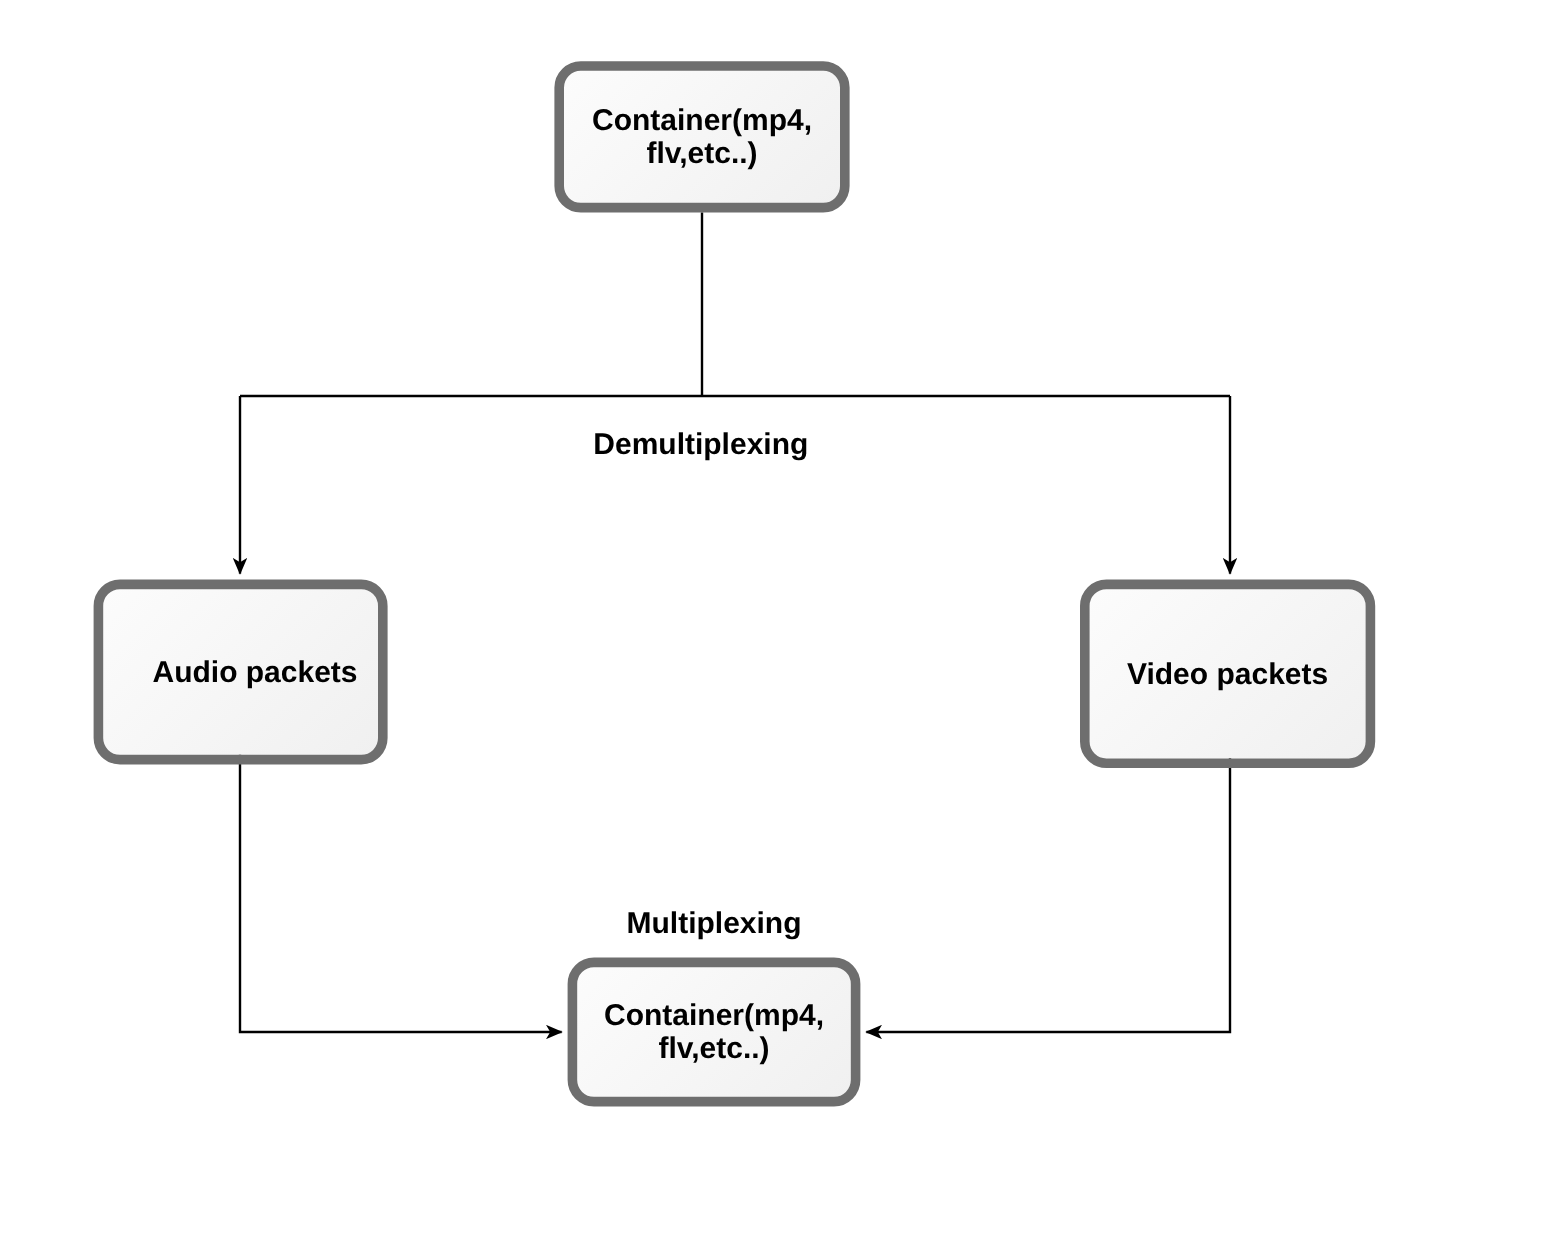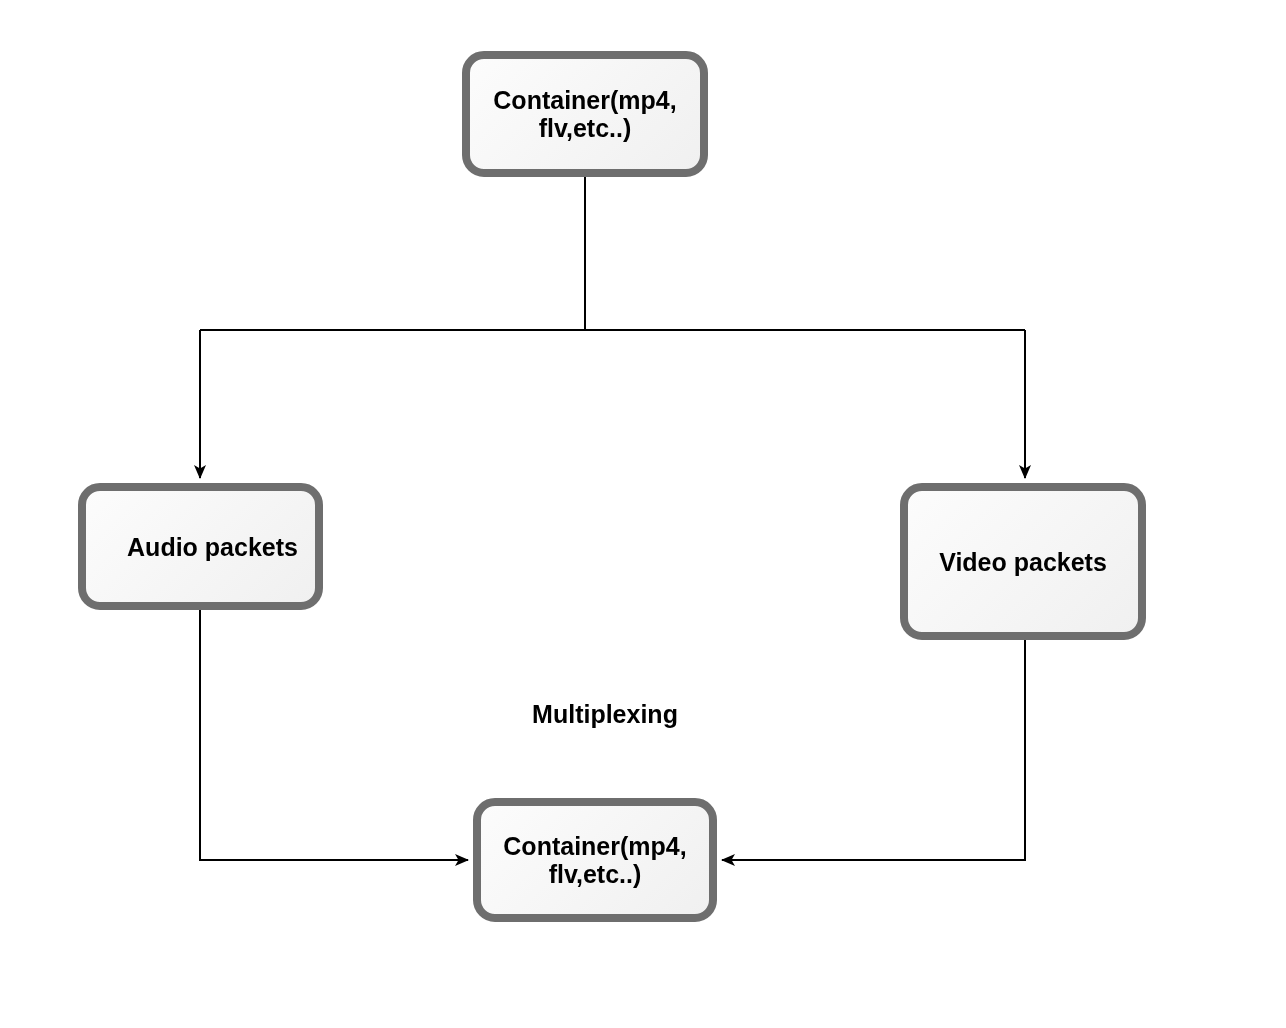--- a/index.html
+++ b/index.html
@@ -56,25 +56,25 @@
     transform: translate(-50%, -50%);
     white-space: nowrap;
     font-size: 25px;
     font-weight: bold;
     color: var(--text, #000000);
     background: var(--background, #ffffff);
     padding: 0 4px;
   }
   
   .node-container-source { left: 462px; top: 51px;  width: 246px; height: 126px; }
-  .node-audio-packets    { left: 78px;  top: 483px; width: 245px; height: 127px; padding-left: 24px; }
+  .node-audio-packets    { left: 78px;  top: 483px; width: 245px; height: 154px; padding-left: 24px; }
   .node-video-packets    { left: 900px; top: 483px; width: 246px; height: 157px; }
   .node-container-output { left: 473px; top: 798px; width: 244px; height: 124px; }
   .edge-label-demultiplexing { left: 584px; top: 371px; }
-  .edge-label-multiplexing   { left: 595px; top: 714px; margin-left: 10px; }
+  .edge-label-multiplexing   { left: 595px; top: 770px; }
 </style>
 </head>
 <body>
 
 <div class="canvas">
 
   <svg class="connector-layer" width="1286" height="1028" viewBox="0 0 1286 1028" xmlns="http://www.w3.org/2000/svg">
     <defs>
       <marker id="arrow" viewBox="0 0 14 12" markerWidth="14" markerHeight="12" refX="13" refY="6" orient="auto" markerUnits="userSpaceOnUse">
         <path class="arrowhead" d="M0,0 L14,6 L0,12 L3.5,6 Z"></path>
@@ -86,20 +86,21 @@
     <path class="edge" d="M200,330 L200,478" marker-end="url(#arrow)"></path>
     <path class="edge" d="M1025,330 L1025,478" marker-end="url(#arrow)"></path>
     <path class="edge" d="M200,610 L200,860 L468,860" marker-end="url(#arrow)"></path>
     <path class="edge" d="M1025,608 L1025,860 L722,860" marker-end="url(#arrow)"></path>
   </svg>
 
   <div class="node node-container-source">
     <span class="node-label">Container(mp4, flv,etc..)</span>
   </div>
 
+  <div class="edge-label edge-label-demultiplexing">Demultiplexing</div>
 
   <div class="node node-audio-packets">
     <span class="node-label">Audio packets</span>
   </div>
 
   <div class="node node-video-packets">
     <span class="node-label">Video packets</span>
   </div>
 
   <div class="edge-label edge-label-multiplexing">Multiplexing</div>

